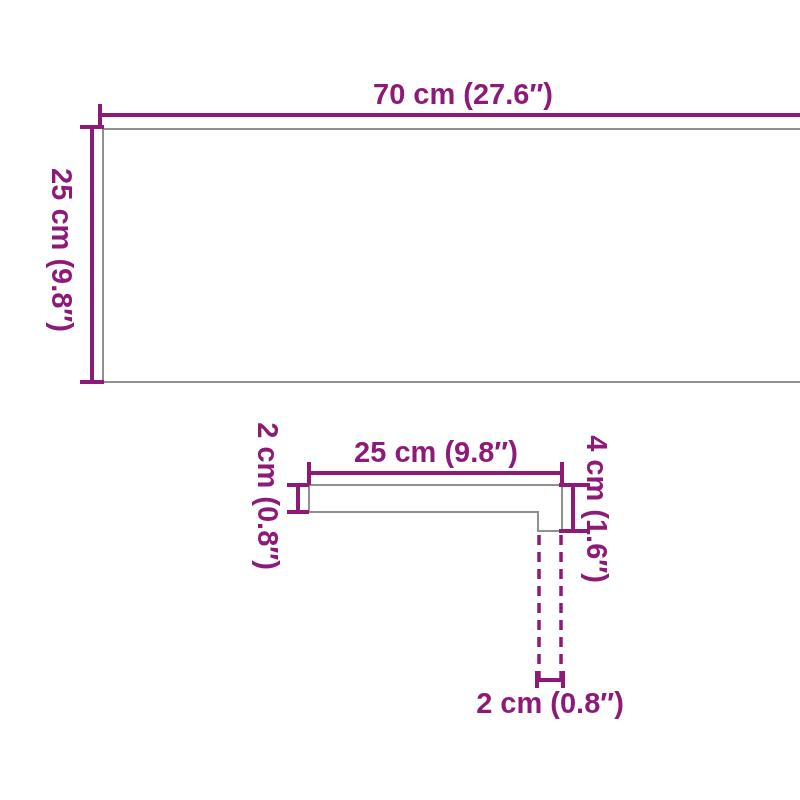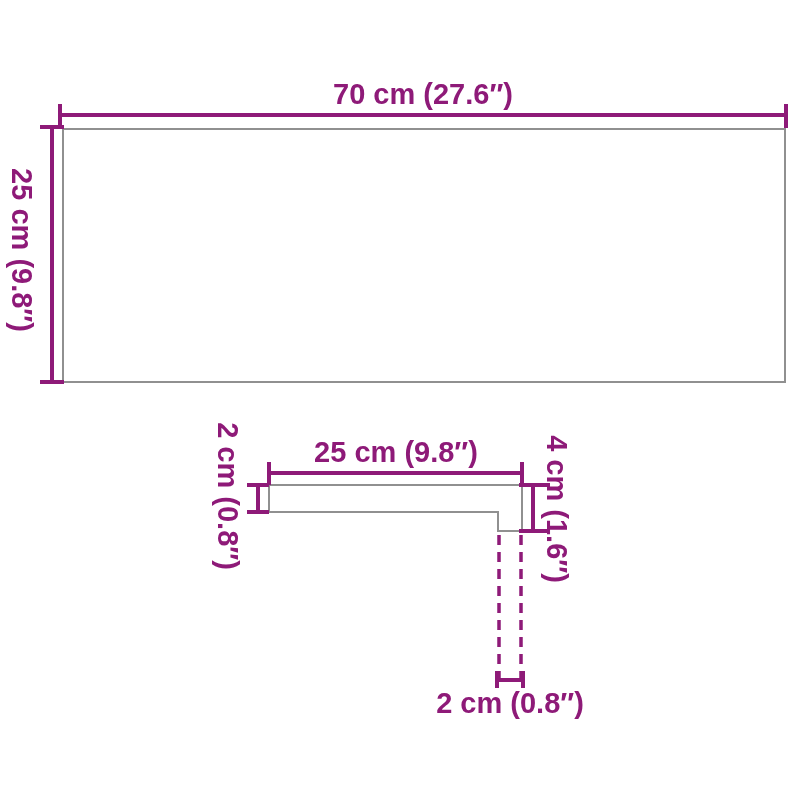--- a/index.html
+++ b/index.html
@@ -7,21 +7,21 @@
     --product-outline: #909090;
     --background: #FFFFFF;
   }
   * { margin: 0; padding: 0; box-sizing: border-box; }
   html, body {
     width: 800px; height: 800px;
     background: var(--background);
     font-family: "Liberation Sans", sans-serif;
     overflow: hidden;
   }
-  .canvas { width: 736px; height: 800px; position: relative; }
+  .canvas { width: 736px; height: 800px; position: relative; padding-left: 40px; }
   svg { display: block; }
   .outline {
     fill: var(--background);
     stroke: var(--product-outline);
     stroke-width: 2;
   }
   .dim line {
     stroke: var(--dimension-line);
     stroke-width: 4;
   }

